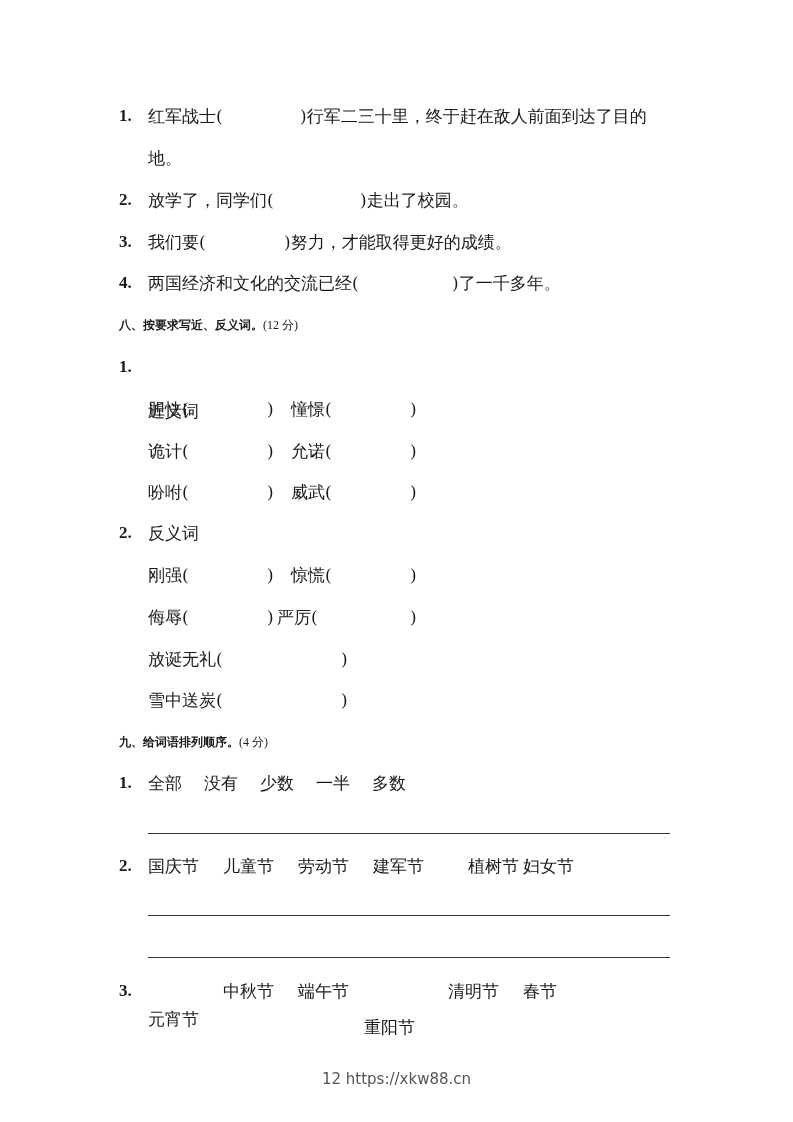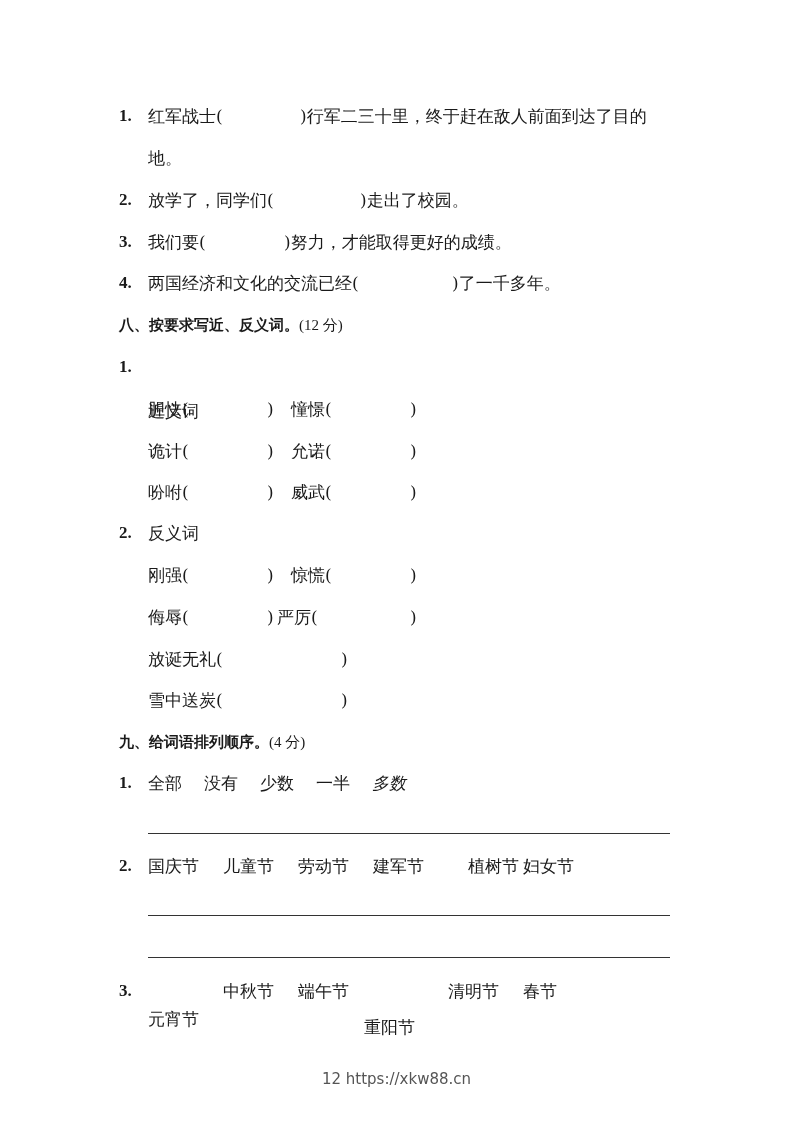--- a/index.html
+++ b/index.html
@@ -7,21 +7,21 @@
       width: 793px; height: 1122px; position: relative; overflow: hidden;
       font-family: "DejaVu Serif", "Liberation Serif", serif;
       color: #1a1a1a;
     }
     .line {
       position: absolute; left: 0; white-space: nowrap;
       font-size: 17px; line-height: 22px;
     }
     .num { position: absolute; left: 119px; font-weight: bold; font-family: "Liberation Serif", serif; font-size: 17px; }
     .txt { position: absolute; }
-    .heading { position: absolute; left: 119px; font-size: 15px; font-weight: bold; }
+    .heading { position: absolute; left: 119px; font-size: 12px; font-weight: bold; }
     .heading .score { font-weight: normal; font-family: "Liberation Serif", serif; }
     .rule {
       position: absolute; left: 148px; width: 522px; height: 0;
       border-top: 1px solid #333;
     }
     .footer {
       position: absolute; top: 1070px; left: 0; width: 793px; text-align: center;
       font-family: "DejaVu Sans", "Liberation Sans", sans-serif; font-size: 15px; color: #555;
     }
   </style>
@@ -113,21 +113,21 @@
   <span class="heading"><span>九、给词语排列顺序。</span><span class="score">(4 分)</span></span>
 </div>
 
 <div class="line" style="top:772px;">
   <span class="num">1.</span>
   <span class="txt" style="left:148px;">
     <span class="txt" style="left:0px;">全部</span>
     <span class="txt" style="left:56px;">没有</span>
     <span class="txt" style="left:112px;">少数</span>
     <span class="txt" style="left:168px;">一半</span>
-    <span class="txt" style="left:224px;font-style:italic;">多数</span>
+    <span class="txt" style="left:224px;">多数</span>
   </span>
 </div>
 <div class="rule" style="top:833px;"></div>
 
 <div class="line" style="top:855px;">
   <span class="num">2.</span>
   <span class="txt" style="left:148px;">
     <span class="txt" style="left:0px;">国庆节</span>
     <span class="txt" style="left:75px;">儿童节</span>
     <span class="txt" style="left:150px;">劳动节</span>

